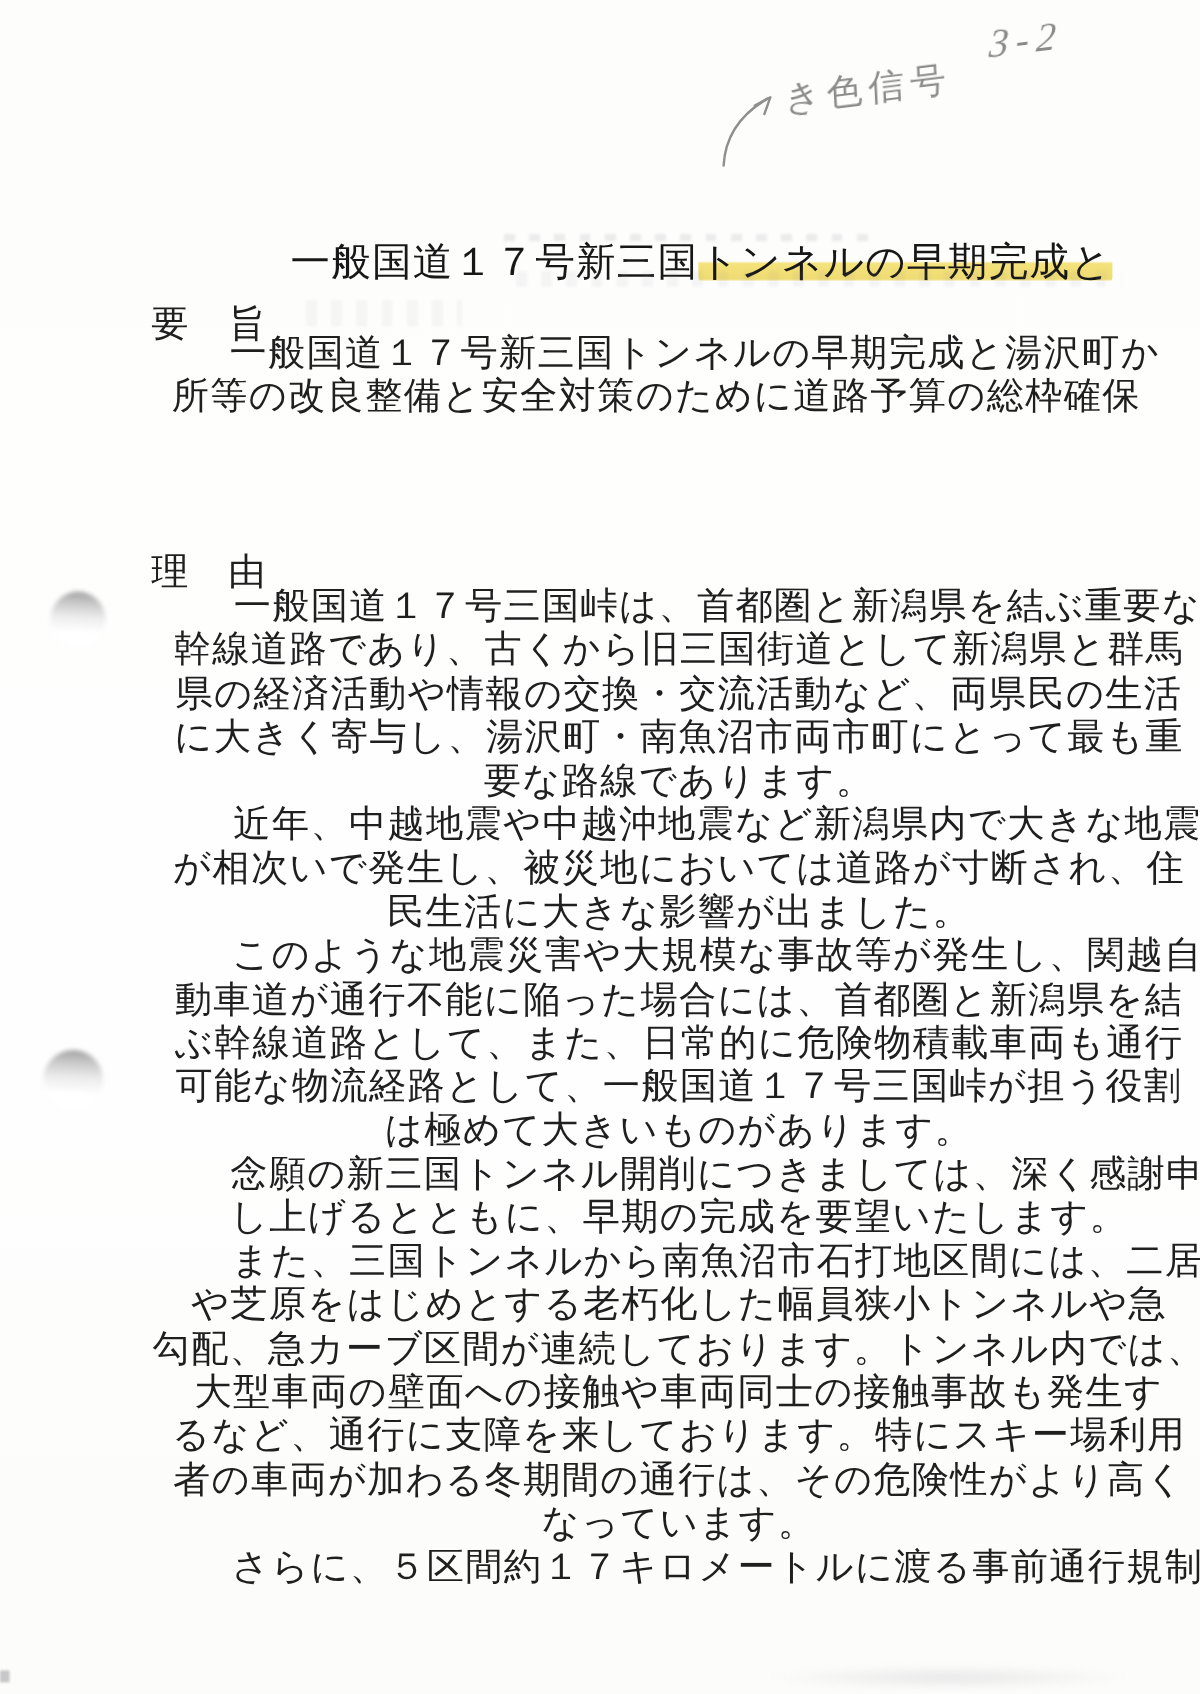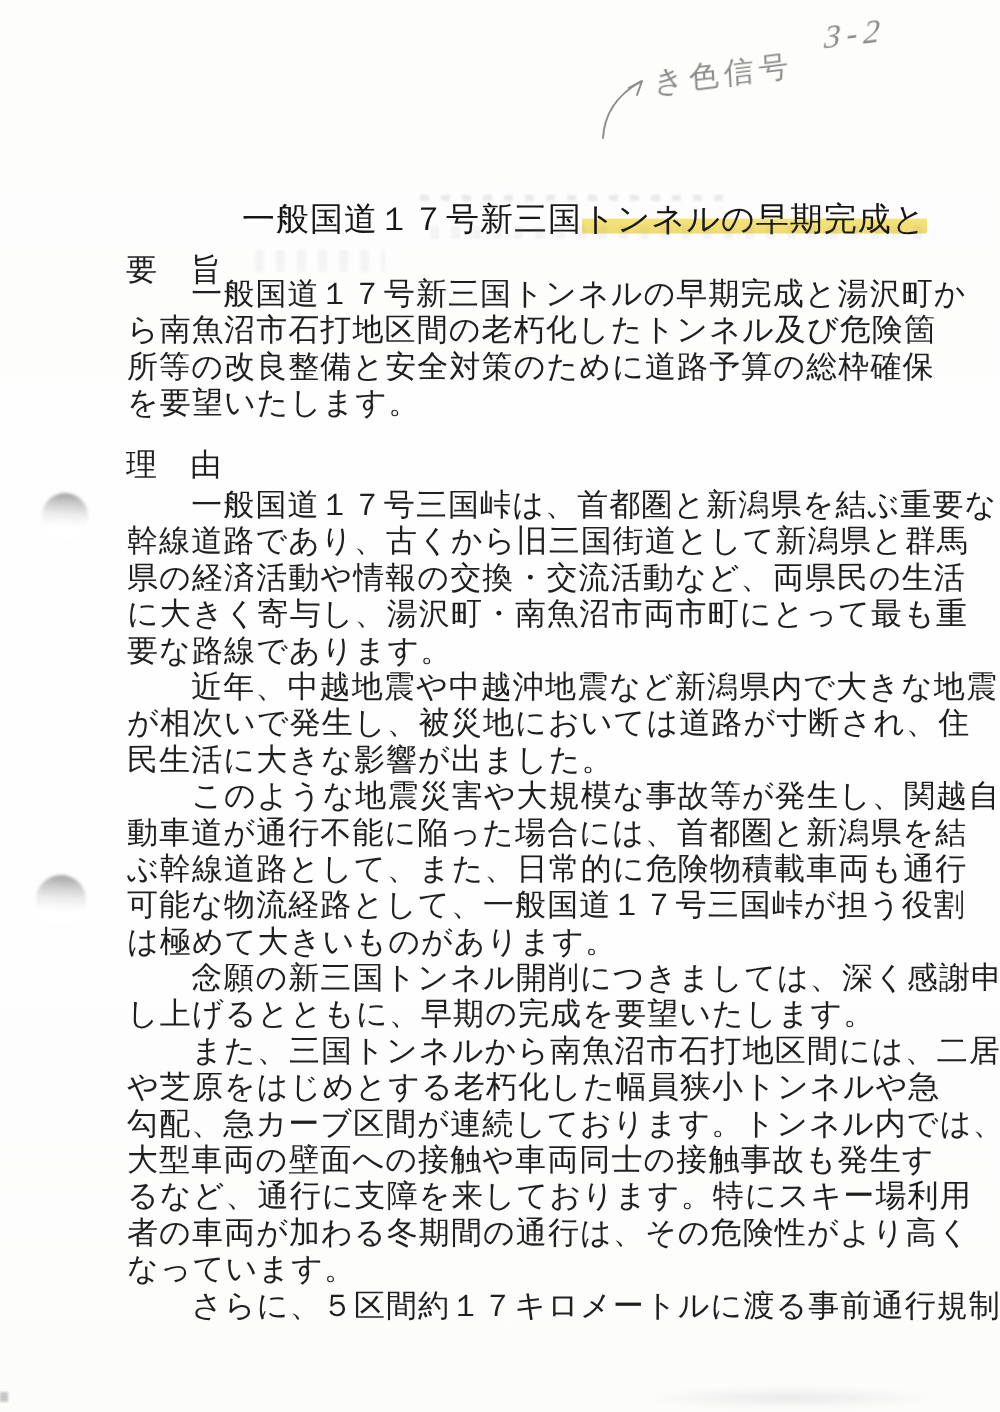--- a/index.html
+++ b/index.html
@@ -53,23 +53,23 @@
     position:absolute;left:126px;
     font-size:31px;letter-spacing:1.1px;color:#1f1f1f;white-space:pre;
   }
   .sec-lines{
     position:absolute;left:127px;
     font-size:31px;line-height:36.4px;letter-spacing:1.1px;
     color:#1f1f1f;white-space:pre;
   }
   #sec1-heading{top:249px;}
   #sec1-lines{top:276px;}
-  #sec2-heading{top:444px;}
+  #sec2-heading{top:456px;}
   #sec2-lines{top:487px;}
-  .bline{height:36.4px;}
+  .bline{height:36.4px;text-align:center;}
 
   
   .footer{
     position:absolute;right:104px;top:1349px;
     font-size:21px;letter-spacing:1px;color:#2b2b2b;white-space:pre;
   }
 
   
   .hole{
     position:absolute;border-radius:50%;
@@ -111,21 +111,21 @@
   <svg class="hand-arrow" viewBox="0 0 80 84" xmlns="http://www.w3.org/2000/svg">
     <path d="M 18 72 Q 20 36 55 16" fill="none" stroke="#8f8f8f" stroke-width="2" stroke-linecap="round"></path>
     <path d="M 44 22 L 57 15 L 52 29" fill="none" stroke="#8f8f8f" stroke-width="2" stroke-linecap="round" stroke-linejoin="round"></path>
   </svg>
 
   <div class="title">
     <div><span>一般国道１７号新三国</span><span class="hl">トンネルの早期完成と</span></div>
   </div>
 
   <div class="sec-heading" id="sec1-heading">要　旨</div>
-  <div class="sec-lines" id="sec1-lines"><div class="bline">　　一般国道１７号新三国トンネルの早期完成と湯沢町か</div><div class="bline">ら南魚沼市石打地区間の老朽化したトンネル及び危険箇</div><div class="bline">所等の改良整備と安全対策のために道路予算の総枠確保</div><div class="bline">を要望いたします。</div></div>
+  <div class="sec-lines" id="sec1-lines"><div class="bline">　　一般国道１７号新三国トンネルの早期完成と湯沢町か</div><div class="bline">所等の改良整備と安全対策のために道路予算の総枠確保</div></div>
 
   <div class="sec-heading" id="sec2-heading">理　由</div>
   <div class="sec-lines" id="sec2-lines"><div class="bline">　　一般国道１７号三国峠は、首都圏と新潟県を結ぶ重要な</div><div class="bline">幹線道路であり、古くから旧三国街道として新潟県と群馬</div><div class="bline">県の経済活動や情報の交換・交流活動など、両県民の生活</div><div class="bline">に大きく寄与し、湯沢町・南魚沼市両市町にとって最も重</div><div class="bline">要な路線であります。</div><div class="bline">　　近年、中越地震や中越沖地震など新潟県内で大きな地震</div><div class="bline">が相次いで発生し、被災地においては道路が寸断され、住</div><div class="bline">民生活に大きな影響が出ました。</div><div class="bline">　　このような地震災害や大規模な事故等が発生し、関越自</div><div class="bline">動車道が通行不能に陥った場合には、首都圏と新潟県を結</div><div class="bline">ぶ幹線道路として、また、日常的に危険物積載車両も通行</div><div class="bline">可能な物流経路として、一般国道１７号三国峠が担う役割</div><div class="bline">は極めて大きいものがあります。</div><div class="bline">　　念願の新三国トンネル開削につきましては、深く感謝申</div><div class="bline">し上げるとともに、早期の完成を要望いたします。</div><div class="bline">　　また、三国トンネルから南魚沼市石打地区間には、二居</div><div class="bline">や芝原をはじめとする老朽化した幅員狭小トンネルや急</div><div class="bline">勾配、急カーブ区間が連続しております。トンネル内では、</div><div class="bline">大型車両の壁面への接触や車両同士の接触事故も発生す</div><div class="bline">るなど、通行に支障を来しております。特にスキー場利用</div><div class="bline">者の車両が加わる冬期間の通行は、その危険性がより高く</div><div class="bline">なっています。</div><div class="bline">　　さらに、５区間約１７キロメートルに渡る事前通行規制</div></div>
 
 
   <div class="hole" id="hole-1"></div>
   <div class="hole" id="hole-2"></div>
 
   <div class="ghost" id="ghost-1"></div>
   <div class="ghost" id="ghost-2"></div>

